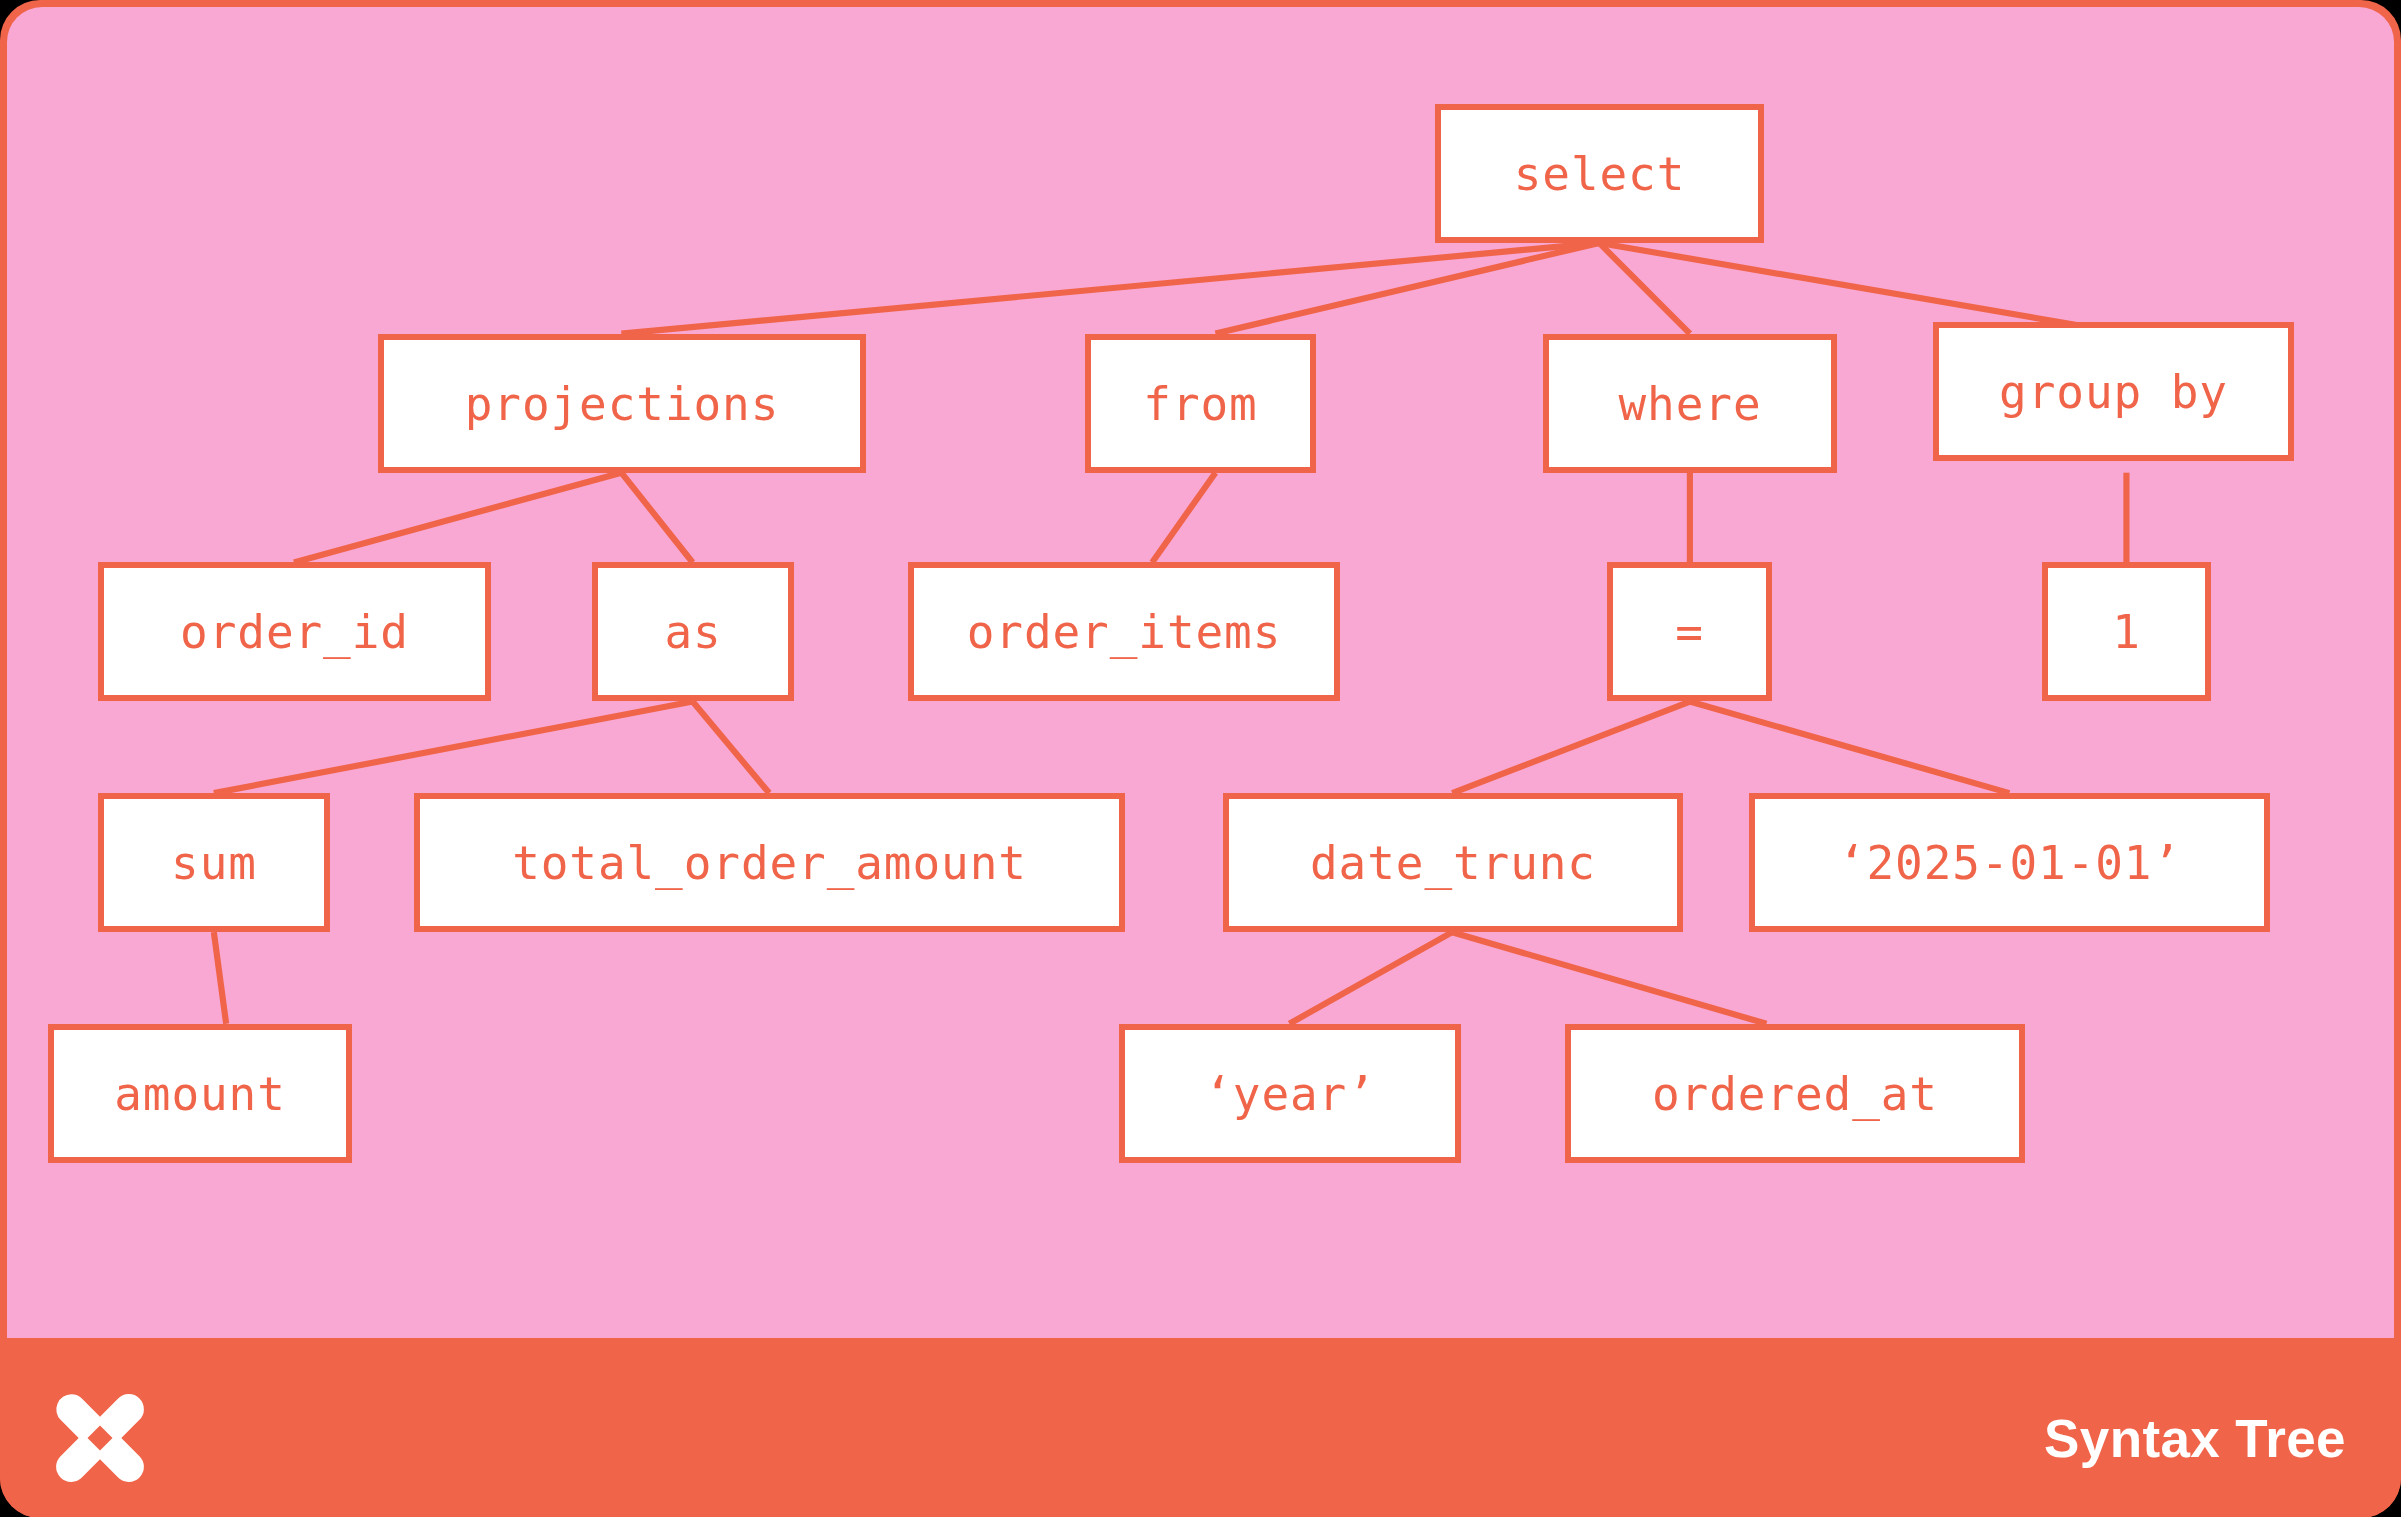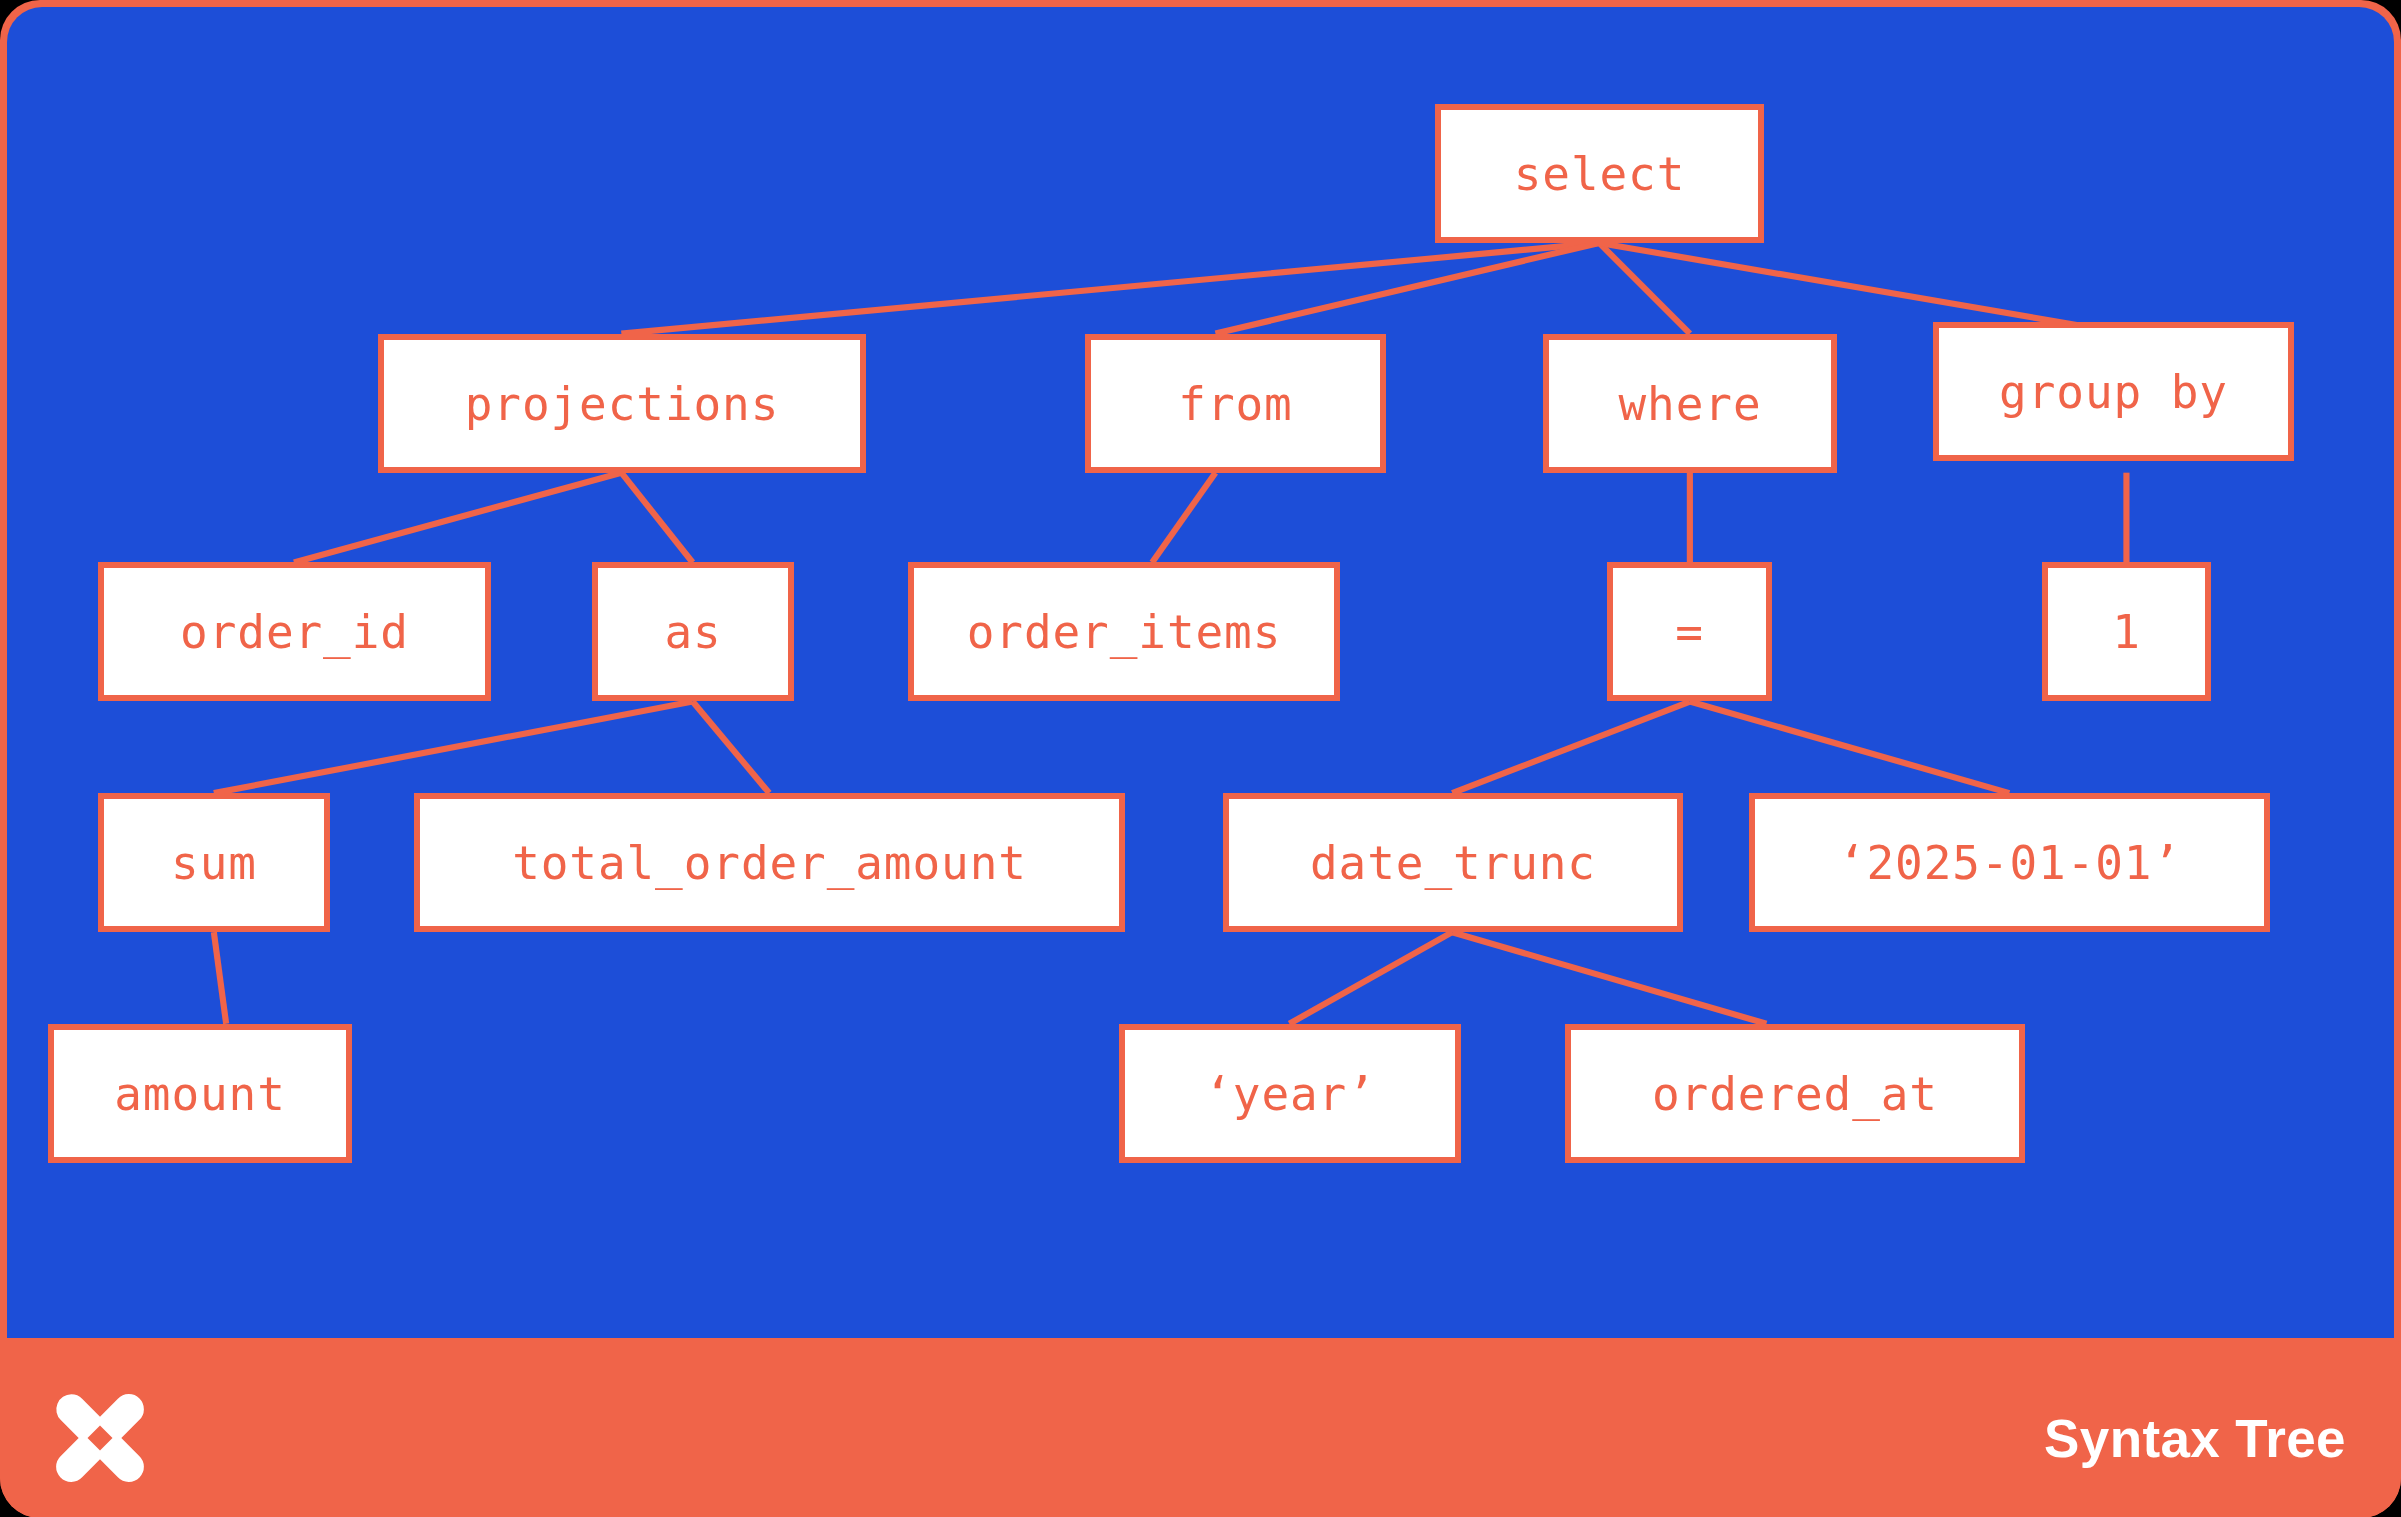--- a/index.html
+++ b/index.html
@@ -26,21 +26,21 @@
     overflow: hidden;
   }
 
   #canvas {
     position: absolute;
     left: 7px;
     top: 7px;
     width: 2387px;
     height: 1331px;
     box-sizing: border-box;
-    background: #1d4ed8;
+    background: #f9a8d4;
     border-radius: 35px 35px 0 0;
     overflow: hidden;
   }
 
   #edge-layer {
     position: absolute;
     left: 0;
     top: 0;
     width: 2387px;
     height: 1331px;
@@ -110,21 +110,21 @@
         <line x1="779" y1="789" x2="866" y2="893" stroke="#F06449" stroke-width="7" stroke-linecap="butt"></line>
         <line x1="1912" y1="789" x2="1642" y2="893" stroke="#F06449" stroke-width="7" stroke-linecap="butt"></line>
         <line x1="1912" y1="789" x2="2275" y2="893" stroke="#F06449" stroke-width="7" stroke-linecap="butt"></line>
         <line x1="235" y1="1051" x2="249" y2="1155" stroke="#F06449" stroke-width="7" stroke-linecap="butt"></line>
         <line x1="1642" y1="1051" x2="1457" y2="1155" stroke="#F06449" stroke-width="7" stroke-linecap="butt"></line>
         <line x1="1642" y1="1051" x2="1999" y2="1155" stroke="#F06449" stroke-width="7" stroke-linecap="butt"></line>
       </svg>
     <div id="node-layer">
         <div class="node" style="left: 1428px; top: 97px; width: 329px; height: 139px;">select</div>
         <div class="node" style="left: 371px; top: 327px; width: 488px; height: 139px;">projections</div>
-        <div class="node" style="left: 1078px; top: 327px; width: 301px; height: 139px;">from</div>
+        <div class="node" style="left: 1078px; top: 327px; width: 231px; height: 139px;">from</div>
         <div class="node" style="left: 1536px; top: 327px; width: 294px; height: 139px;">where</div>
         <div class="node" style="left: 1926px; top: 315px; width: 361px; height: 139px; text-align: right;">group by</div>
         <div class="node" style="left: 91px; top: 555px; width: 393px; height: 139px;">order_id</div>
         <div class="node" style="left: 585px; top: 555px; width: 202px; height: 139px;">as</div>
         <div class="node" style="left: 901px; top: 555px; width: 432px; height: 139px;">order_items</div>
         <div class="node" style="left: 1600px; top: 555px; width: 165px; height: 139px;">=</div>
         <div class="node" style="left: 2035px; top: 555px; width: 169px; height: 139px;">1</div>
         <div class="node" style="left: 91px; top: 786px; width: 232px; height: 139px;">sum</div>
         <div class="node" style="left: 407px; top: 786px; width: 711px; height: 139px;">total_order_amount</div>
         <div class="node" style="left: 1216px; top: 786px; width: 460px; height: 139px;">date_trunc</div>

